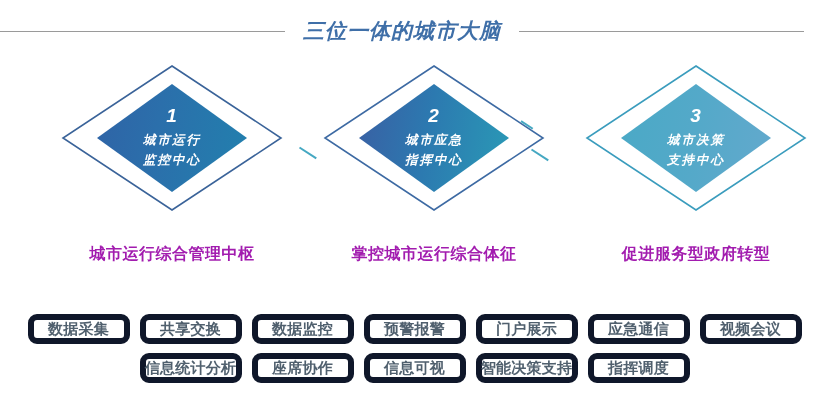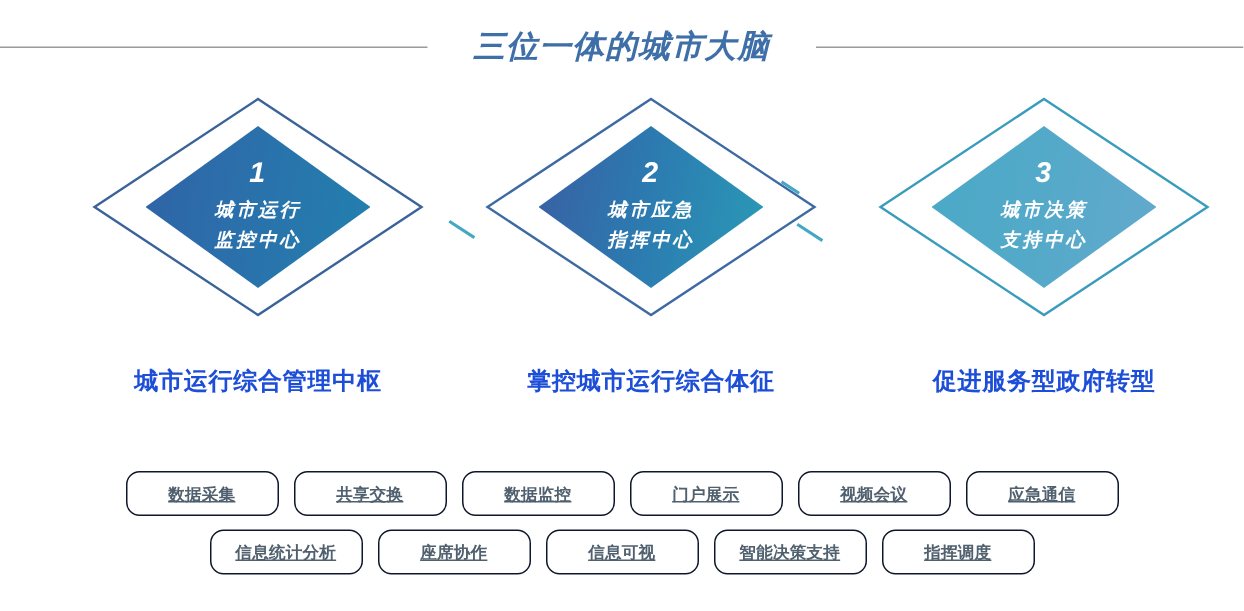--- a/index.html
+++ b/index.html
@@ -17,21 +17,21 @@
 
   
   .title-row {
     position: absolute;
     top: 14px;
     left: 0;
     width: 829px;
     height: 34px;
     display: flex;
     align-items: center;
-    justify-content: space-between;
+    justify-content: flex-start;
     gap: 18px;
   }
   .title-rule {
     height: 1px;
     background: #9a9a9a;
     flex: 0 0 auto;
   }
   .title-rule.left  { width: 285px; }
   .title-rule.right { width: 285px; }
   .title-text {
@@ -112,21 +112,21 @@
   }
 
   .d-caption {
     position: absolute;
     left: 0;
     top: 182px;
     width: 280px;
     text-align: center;
     font-size: 16px;
     font-weight: bold;
-    color: #1d4ed8;
+    color: #a21caf;
     letter-spacing: 0.5px;
     white-space: nowrap;
   }
 
   
   .tick {
     position: absolute;
     width: 20px;
     height: 1.6px;
     background: #45a8c2;
@@ -144,32 +144,31 @@
   .pill-row {
     display: flex;
     justify-content: center;
     gap: 10px;
     margin-bottom: 9px;
   }
   .pill {
     width: 102px;
     height: 30px;
     box-sizing: border-box;
-    border: 1px solid #0f172a;
+    border: 6px solid #0f172a;
     border-radius: 9px;
     background: #ffffff;
     display: flex;
     align-items: center;
     justify-content: center;
-    font-size: 11px;
+    font-size: 15px;
     font-weight: bold;
     color: #50606e;
     white-space: nowrap;
     letter-spacing: 0.2px;
-    text-decoration: underline;
   }
 </style>
 </head>
 <body>
 
 <div class="title-row">
   <div class="title-rule left"></div>
   <div class="title-text">三位一体的城市大脑</div>
   <div class="title-rule right"></div>
 </div>
@@ -221,23 +220,24 @@
   <div class="tick" style="left:298px; top:90px; transform:rotate(33deg);"></div>
   <div class="tick" style="left:520px; top:62px; transform:rotate(33deg); width:14px;"></div>
   <div class="tick" style="left:530px; top:92px; transform:rotate(33deg);"></div>
 </div>
 
 <div class="pill-area">
   <div class="pill-row">
     <div class="pill">数据采集</div>
     <div class="pill">共享交换</div>
     <div class="pill">数据监控</div>
+    <div class="pill">预警报警</div>
     <div class="pill">门户展示</div>
+    <div class="pill">应急通信</div>
     <div class="pill">视频会议</div>
-    <div class="pill">应急通信</div>
   </div>
   <div class="pill-row">
     <div class="pill">信息统计分析</div>
     <div class="pill">座席协作</div>
     <div class="pill">信息可视</div>
     <div class="pill">智能决策支持</div>
     <div class="pill">指挥调度</div>
   </div>
 </div>
 

